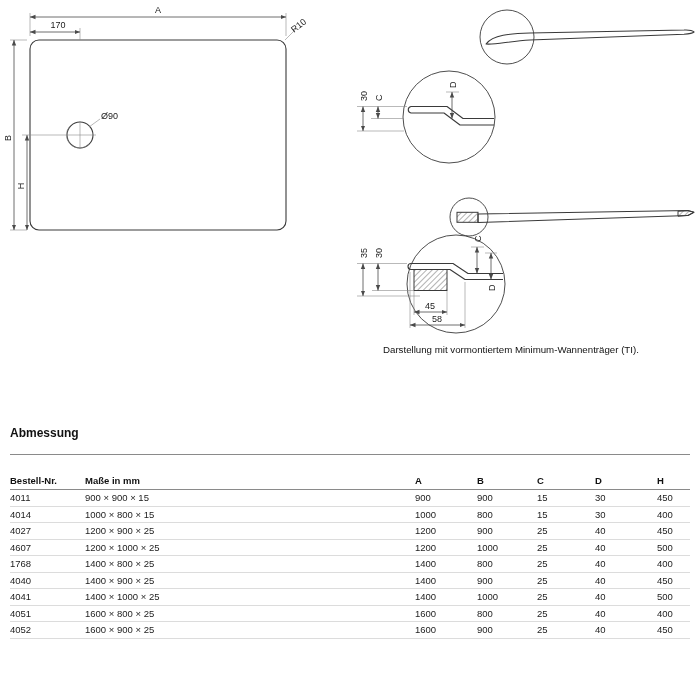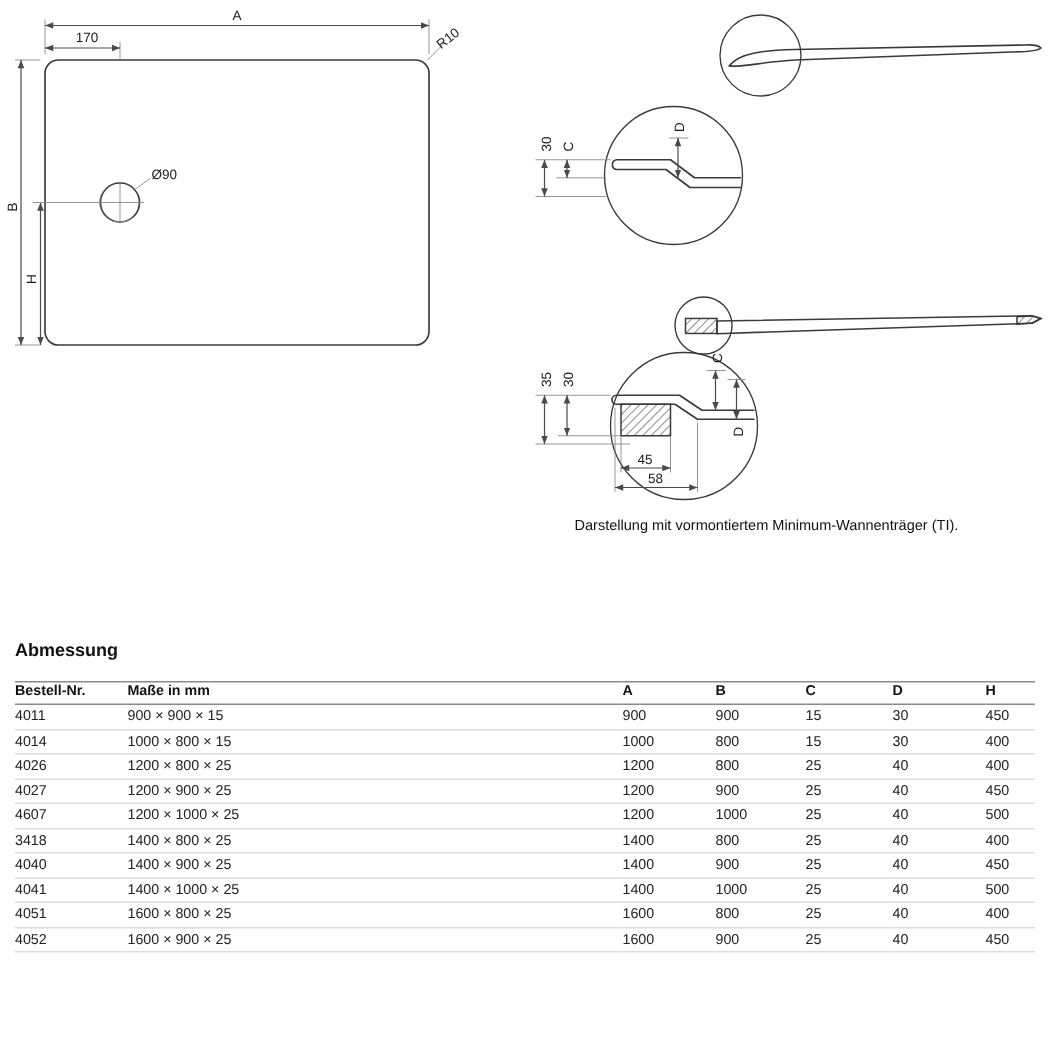--- a/index.html
+++ b/index.html
@@ -8,21 +8,21 @@
   svg.drawing { position:absolute; top:0; left:0; }
   svg text { font-family:"Liberation Sans", sans-serif; font-size:9px; fill:#1a1a1a; }
   .ln  { fill:none; stroke:#3a3a3a; stroke-width:1.1; stroke-linejoin:round; }
   .cir { fill:none; stroke:#3a3a3a; stroke-width:0.9; }
   .tn  { stroke:#8a8a8a; stroke-width:0.6; fill:none; }
   .dm  { stroke:#4a4a4a; stroke-width:0.8; fill:none; }
   .hs  { stroke:#3a3a3a; stroke-width:1; }
   .cap { font-size:9.7px; fill:#111; }
   .title { position:absolute; left:10px; top:426px; font-size:12px; font-weight:bold; color:#111; }
   table.dims { position:absolute; left:10px; top:454px; width:680px; border-collapse:collapse; table-layout:fixed; }
-  table.dims th { text-align:left; font-size:9.5px; padding:0 0 3px 0; border-top:1px solid #8a8a8a; border-bottom:1px solid #8a8a8a; color:#111; font-weight:bold; }
+  table.dims th { text-align:left; font-size:9.5px; padding:20px 0 3px 0; border-top:1px solid #8a8a8a; border-bottom:1px solid #8a8a8a; color:#111; font-weight:bold; }
   table.dims td { text-align:left; font-size:9.5px; line-height:11px; padding:2px 0 2.5px 0; border-bottom:1px solid #dcdcdc; color:#222; }
 </style>
 </head>
 <body>
 
 <div class="page">
 
   <svg class="drawing" width="700" height="400" viewBox="0 0 700 400">
     <defs>
       <marker id="aE" markerWidth="8" markerHeight="6" refX="5.5" refY="3" orient="auto" markerUnits="userSpaceOnUse">
@@ -170,48 +170,39 @@
         <tr>
           <td>4014</td>
           <td>1000 × 800 × 15</td>
           <td>1000</td>
           <td>800</td>
           <td>15</td>
           <td>30</td>
           <td>400</td>
         </tr>
         <tr>
-          <td>4026</td>
-          <td>1200 × 800 × 25</td>
-          <td>1200</td>
-          <td>800</td>
-          <td>25</td>
-          <td>40</td>
-          <td>400</td>
-        </tr>
-        <tr>
           <td>4027</td>
           <td>1200 × 900 × 25</td>
           <td>1200</td>
           <td>900</td>
           <td>25</td>
           <td>40</td>
           <td>450</td>
         </tr>
         <tr>
           <td>4607</td>
           <td>1200 × 1000 × 25</td>
           <td>1200</td>
           <td>1000</td>
           <td>25</td>
           <td>40</td>
           <td>500</td>
         </tr>
         <tr>
-          <td>3418</td>
+          <td>1768</td>
           <td>1400 × 800 × 25</td>
           <td>1400</td>
           <td>800</td>
           <td>25</td>
           <td>40</td>
           <td>400</td>
         </tr>
         <tr>
           <td>4040</td>
           <td>1400 × 900 × 25</td>

